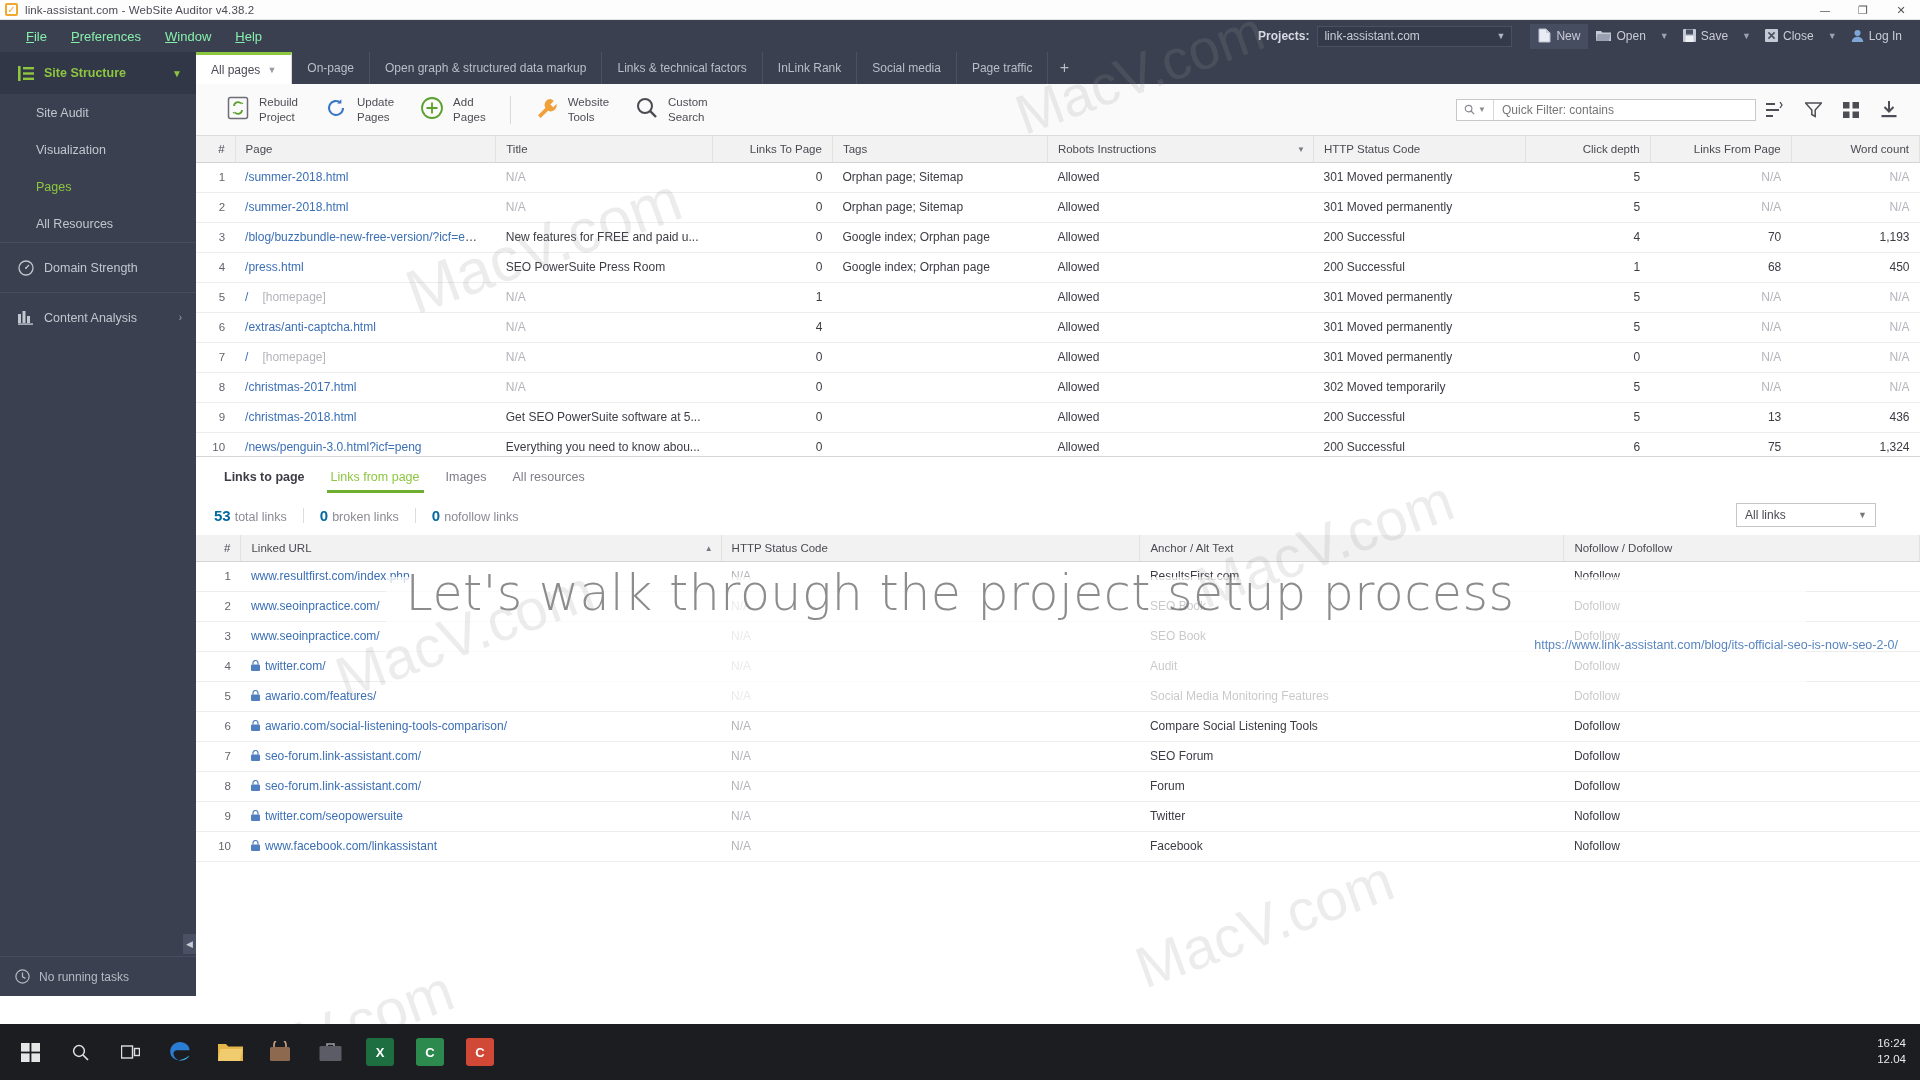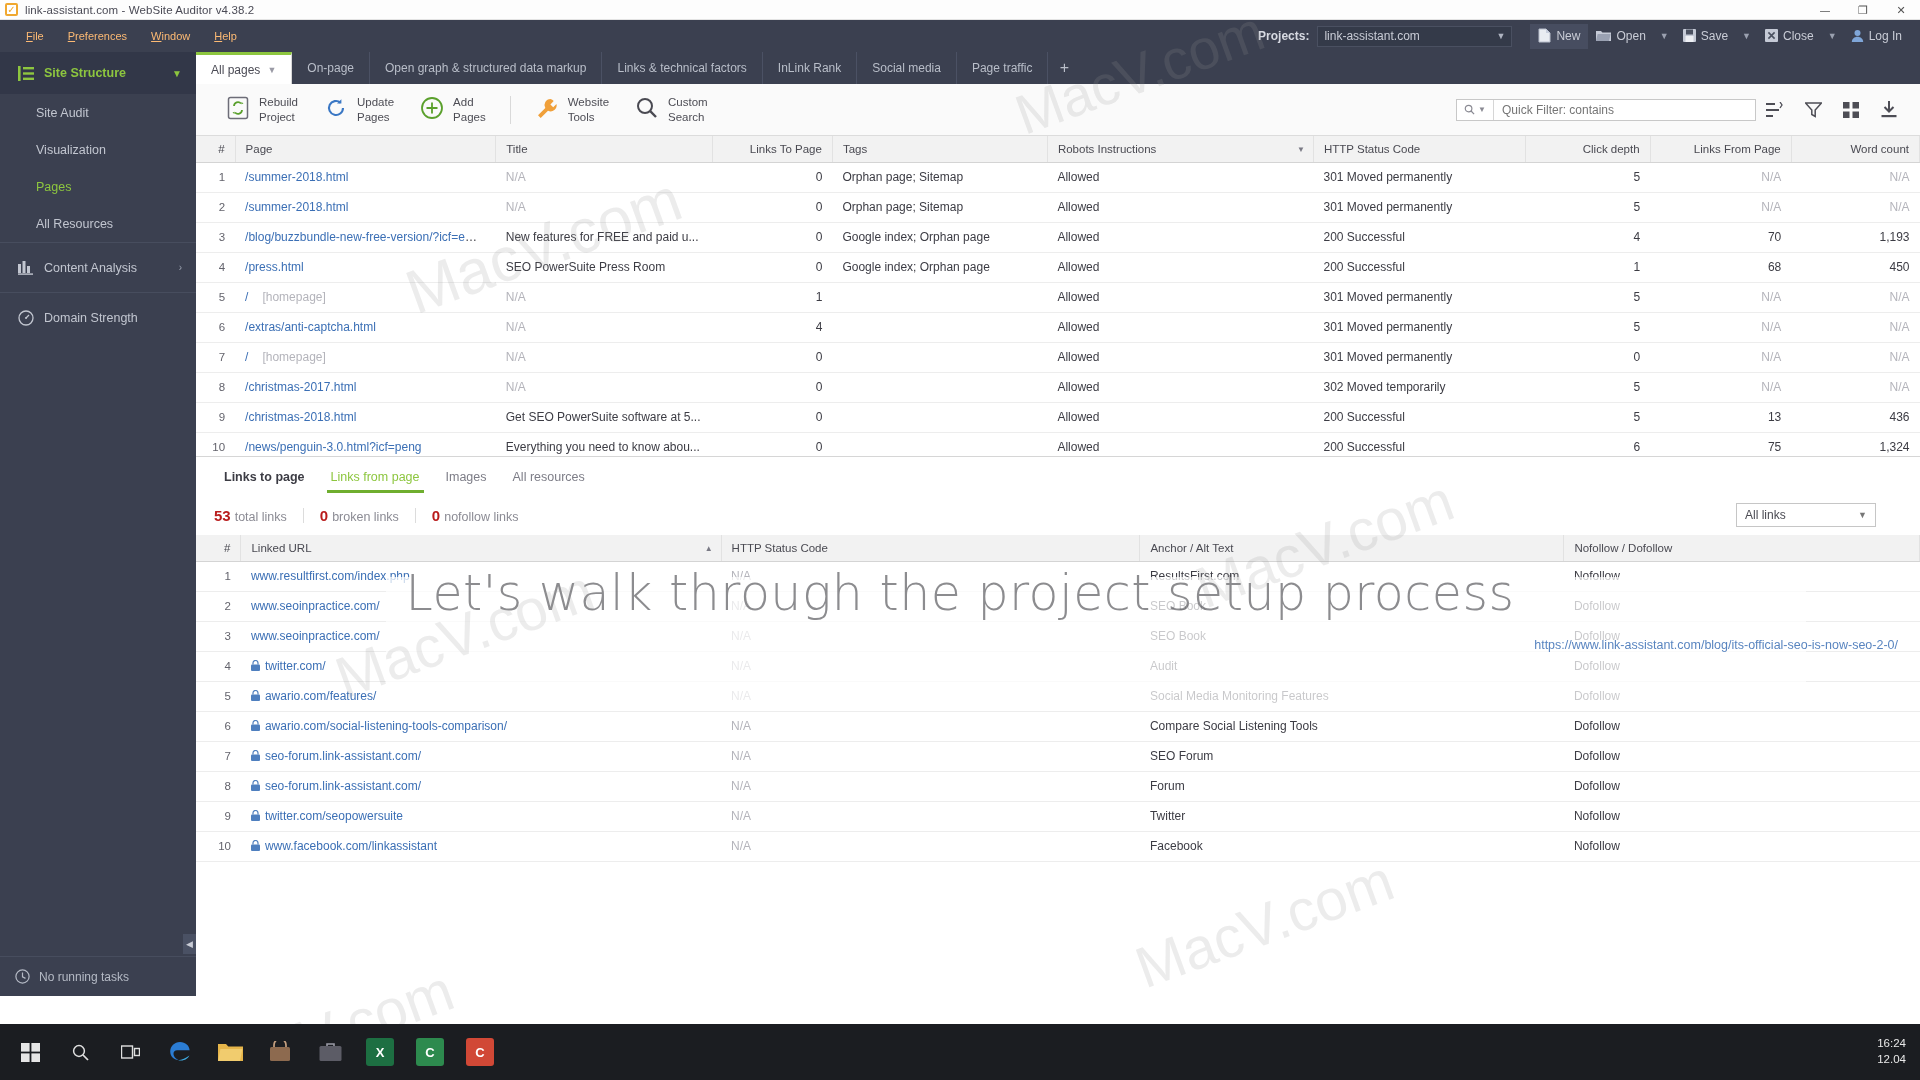--- a/index.html
+++ b/index.html
@@ -32,21 +32,21 @@
   }
 
   
   .menubar {
     height: 32px; background: #3b4050;
     display:flex; align-items:center;
     padding-left: 14px;
     position: relative;
   }
   .menubar .mitem {
-    font-size: 11px; color: #fdba74; padding: 4px 12px; cursor:default;
+    font-size: 13px; color: #86efac; padding: 4px 12px; cursor:default;
   }
   .menubar .mitem u { text-decoration: underline; }
   .projects-label { font-size:12px; color:#d7dae2; margin-right:8px; font-weight:bold; }
   .projects-select {
     width: 195px; height: 21px; background:#343a49; border:1px solid #4a5061;
     display:flex; align-items:center; justify-content:space-between;
     padding: 0 6px; font-size: 12px; color:#c9ccd6; margin-right:18px;
   }
   .projects-select .chev { font-size:9px; color:#aeb3c0; }
   .tt-btn {
@@ -169,21 +169,21 @@
   .bp-tabs { height: 38px; display:flex; align-items:center; padding-left: 18px; gap: 6px; }
   .bp-tab {
     font-size:12.5px; color:#7d7d87; padding: 10px 10px 9px 10px; cursor:default; position:relative;
   }
   .bp-tab.bold { color:#3c3c44; font-weight:bold; }
   .bp-tab.active { color:#8dc63f; }
   .bp-tab.active::after {
     content:""; position:absolute; left:6px; right:6px; bottom:0; height:3px; background:#6fae2f;
   }
   .bp-stats { height: 40px; display:flex; align-items:center; padding-left:18px; gap:0px; font-size:12.5px; color:#8b8b94; }
-  .bp-stats b { color:#b91c1c; font-size:15px; font-weight:bold; margin-right:4px; }
+  .bp-stats b { color:#0369a1; font-size:15px; font-weight:bold; margin-right:4px; }
   .bp-stats .seg { display:flex; align-items:baseline; }
   .bp-stats .divider { width:1px; height:15px; background:#dcdcdc; margin: 0 16px; align-self:center; }
   .bp-right { margin-left:auto; padding-right: 44px; }
   .alllinks-select {
     width: 140px; height: 24px; border:1px solid #c6c6c6; background:#fff;
     display:flex; align-items:center; justify-content:space-between; padding: 0 8px;
     font-size:12px; color:#4a4a52;gap:40px;
   }
 
   
@@ -331,40 +331,40 @@
         <div class="sb-item active">
             <span>Pages</span>
           </div>
         <div class="sb-item">
             <span>All Resources</span>
           </div>
       </div>
 
       <div class="sb-row">
         <span class="sb-icon">
+          <svg width="16" height="16" viewBox="0 0 16 16">
+              <circle cx="8" cy="8" r="7" fill="none" stroke="#c2c6d0" stroke-width="1.3"></circle>
+              <path d="M8 8l3-3" stroke="#c2c6d0" stroke-width="1.3"></path>
+              <circle cx="8" cy="8" r="1" fill="#c2c6d0"></circle>
+            </svg>
+        </span>
+        <span>Domain Strength</span>
+      </div>
+
+      <div class="sb-row">
+        <span class="sb-icon">
           <svg width="16" height="15" viewBox="0 0 16 15">
               <rect x="0" y="4" width="3" height="9" fill="#c2c6d0"></rect>
               <rect x="4.5" y="1" width="3" height="12" fill="#c2c6d0"></rect>
               <rect x="9" y="6" width="3" height="7" fill="#c2c6d0"></rect>
               <rect x="0" y="13.4" width="15" height="1.4" fill="#c2c6d0"></rect>
             </svg>
         </span>
         <span>Content Analysis</span>
         <span class="chev">›</span>
-      </div>
-
-      <div class="sb-row">
-        <span class="sb-icon">
-          <svg width="16" height="16" viewBox="0 0 16 16">
-              <circle cx="8" cy="8" r="7" fill="none" stroke="#c2c6d0" stroke-width="1.3"></circle>
-              <path d="M8 8l3-3" stroke="#c2c6d0" stroke-width="1.3"></path>
-              <circle cx="8" cy="8" r="1" fill="#c2c6d0"></circle>
-            </svg>
-        </span>
-        <span>Domain Strength</span>
       </div>
 
 
       <div class="sb-collapse">◀</div>
 
       <div class="sb-bottom">
         <span class="sb-icon">
           <svg width="15" height="15" viewBox="0 0 15 15">
               <circle cx="7.5" cy="7.5" r="6.6" fill="none" stroke="#b5bac5" stroke-width="1.2"></circle>
               <path d="M7.5 3.6V7.8l3 1.6" stroke="#b5bac5" stroke-width="1.2" fill="none"></path>

